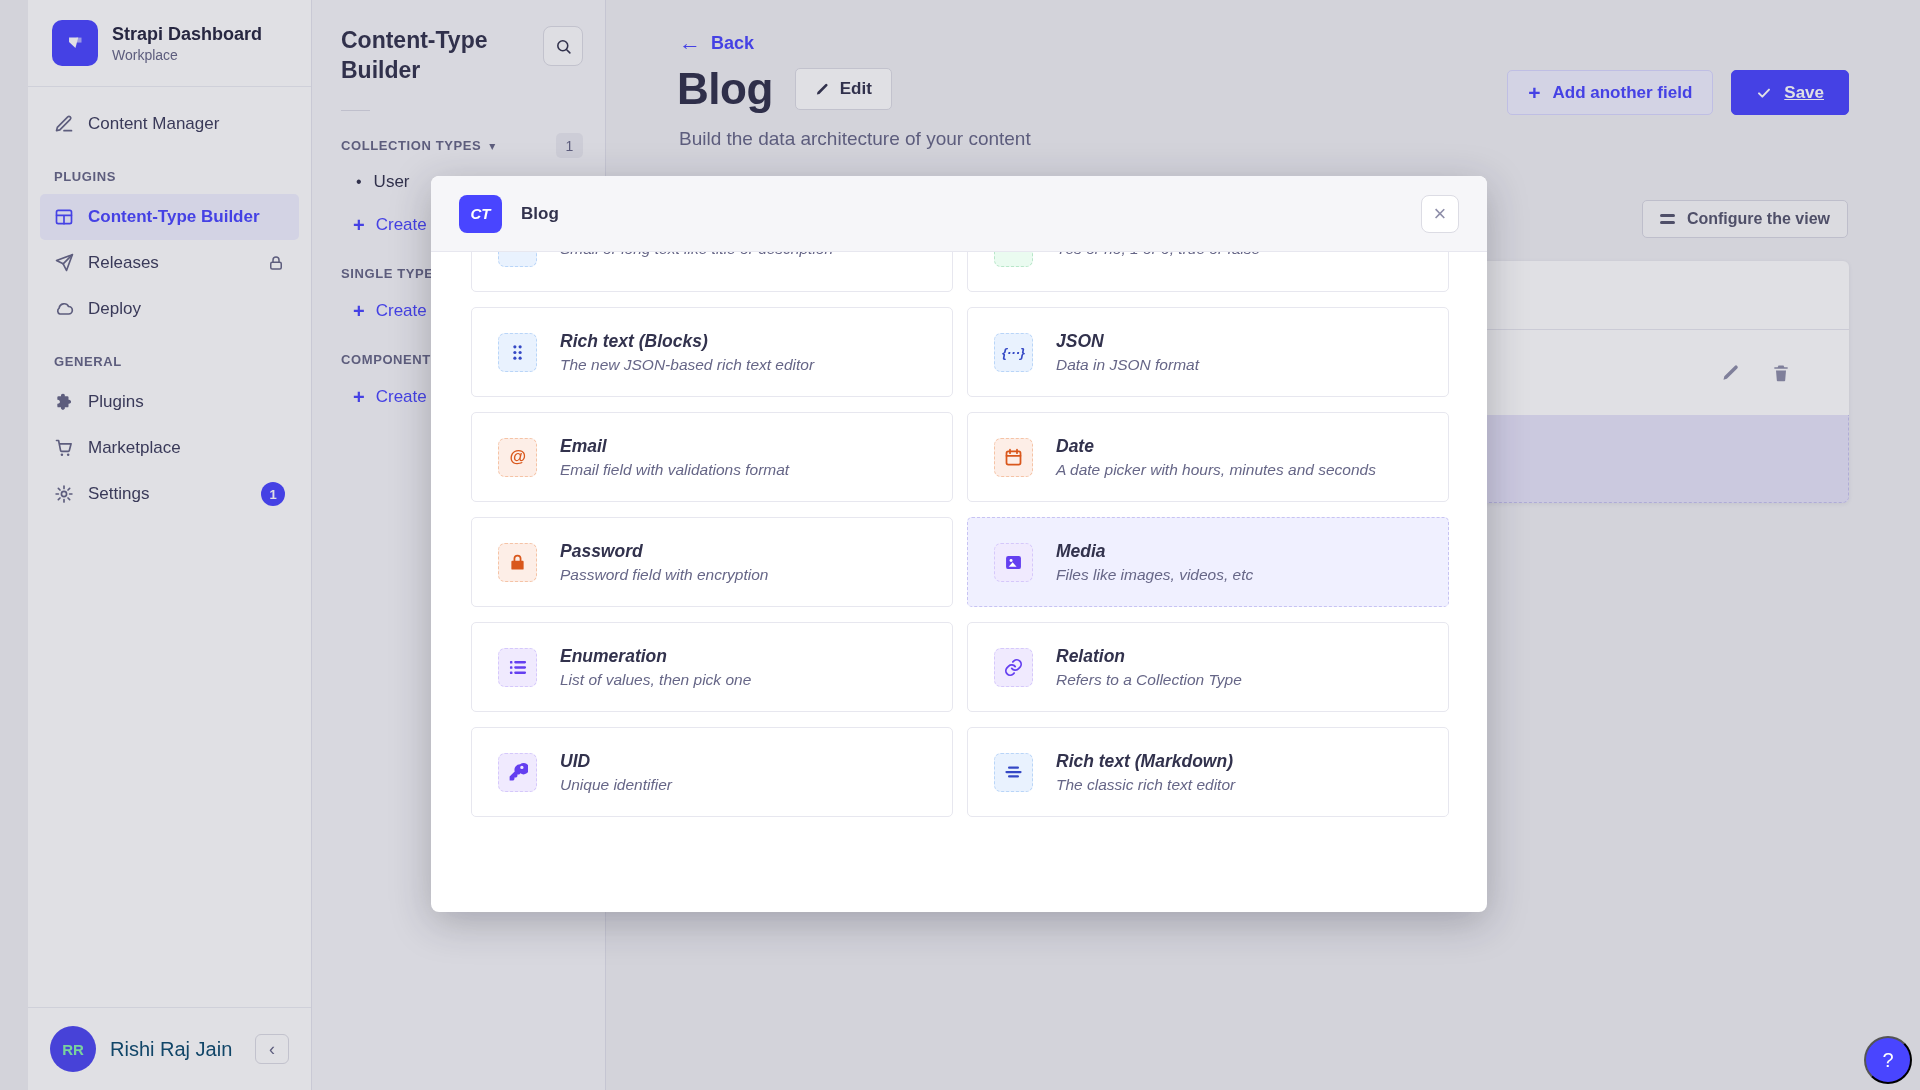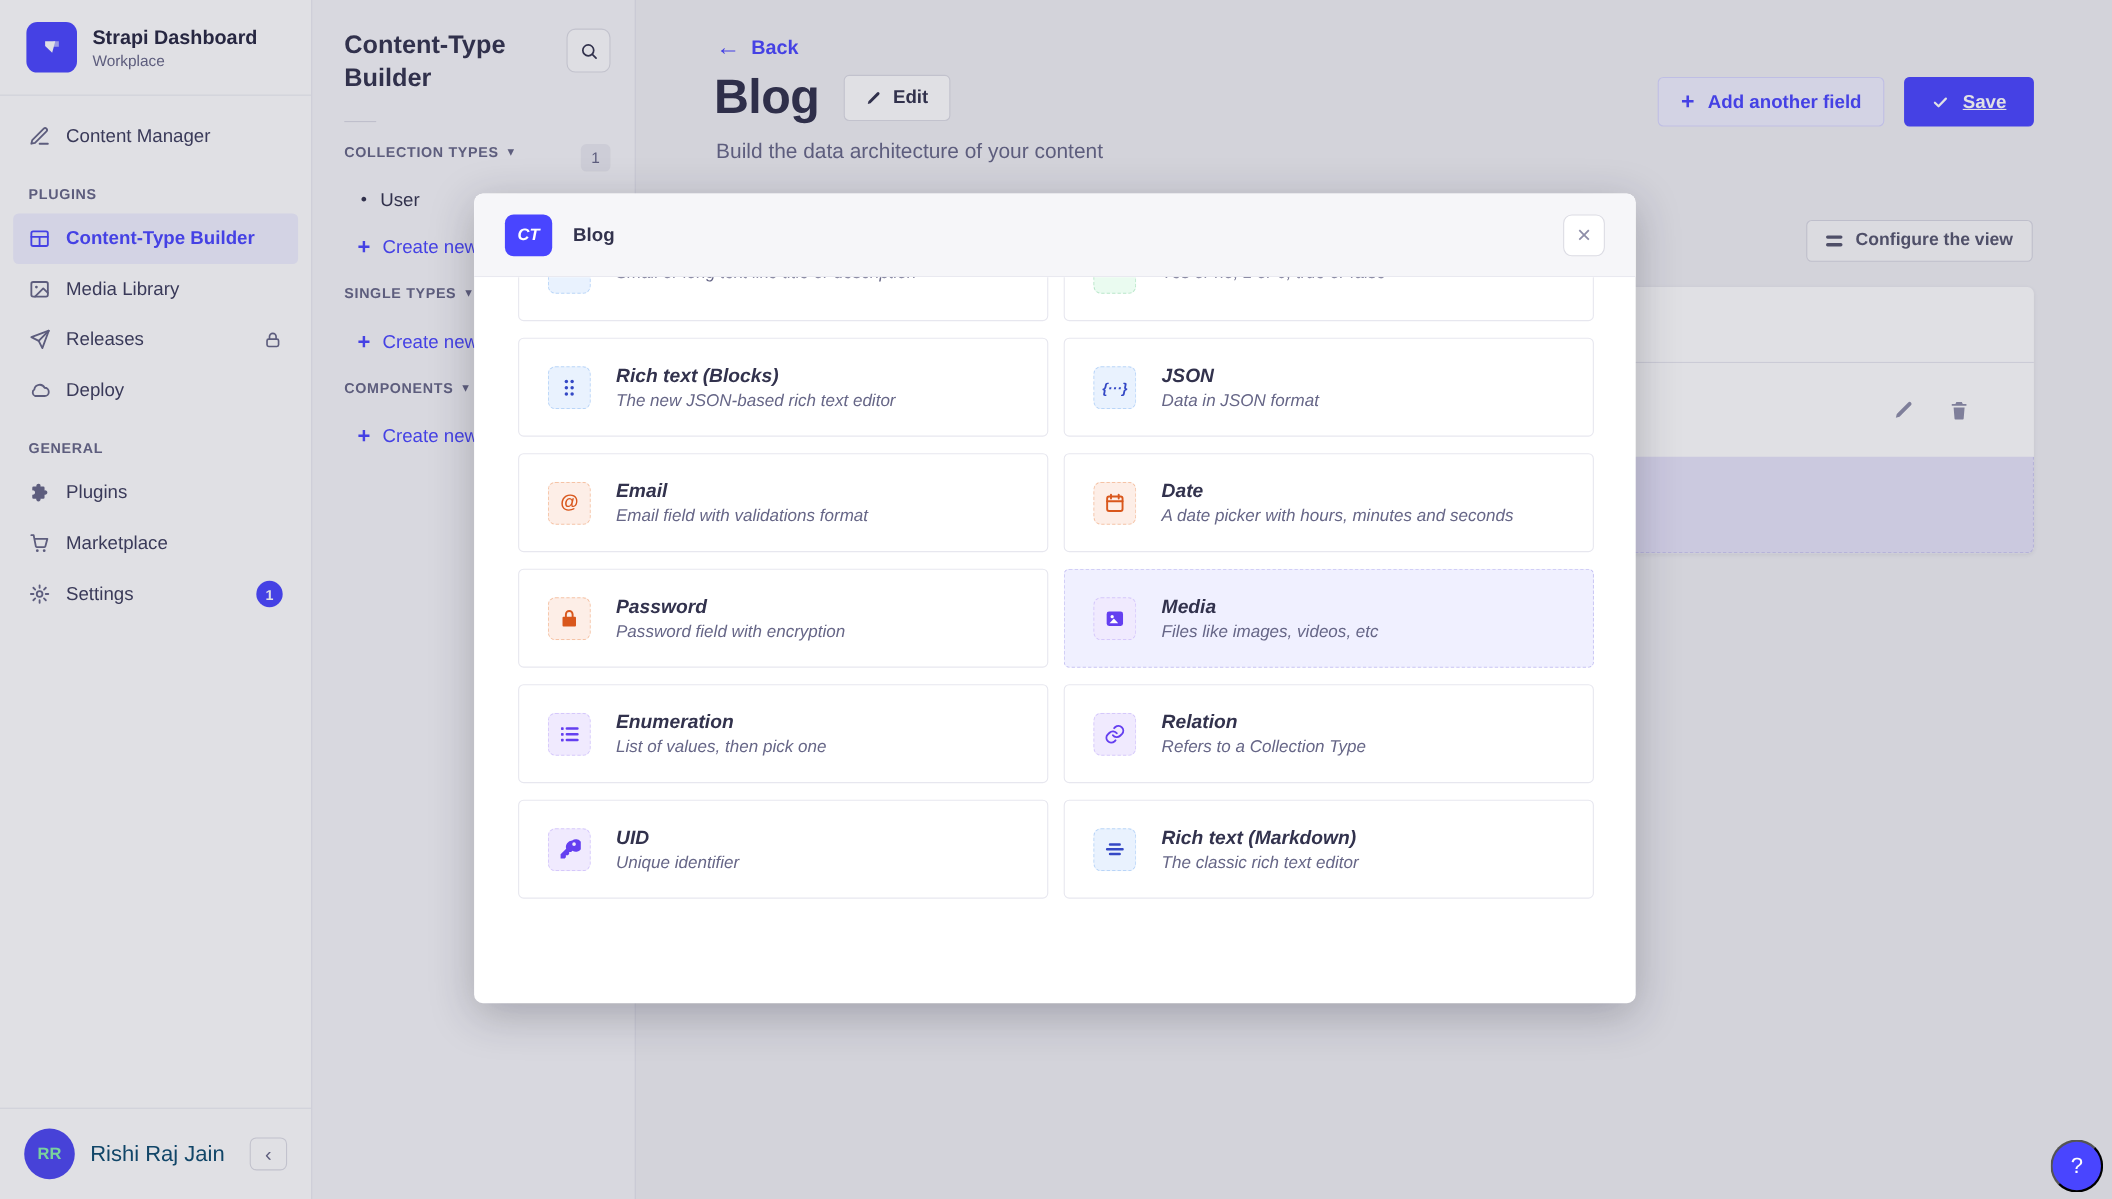--- a/index.html
+++ b/index.html
@@ -2,21 +2,21 @@
 <html><head>
 <meta charset="utf-8">
 <style>
   * { box-sizing: border-box; margin: 0; padding: 0; }
   html,body { width:1920px; height:1090px; overflow:hidden; }
   body { font-family:"Liberation Sans", sans-serif; background:#f0f0f4; color:#32324d; }
 
   .app { display:flex; width:1920px; height:1090px; }
 
   
-  .sidebar { width:284px; background:#ffffff; border-right:1px solid #e4e4ee; display:flex; flex-direction:column; }
+  .sidebar { width:284px; background:#ffffff; border-right:1px solid #e4e4ee; display:flex; flex-direction:column;margin-left:28px; }
   .brand { display:flex; align-items:center; gap:14px; padding:20px 24px 20px 24px; border-bottom:1px solid #ecedf3; }
   .logo { width:46px; height:46px; border-radius:10px; background:#4945ff; display:grid; place-items:center; flex:none; }
   .logo svg { width:26px; height:26px; }
   .brand-text .t { font-size:18px; font-weight:bold; color:#262640; line-height:1.25; }
   .brand-text .s { font-size:14px; color:#666687; margin-top:2px; }
   .nav { padding:14px 12px; flex:1; }
   .nav-item { display:flex; align-items:center; gap:14px; height:46px; padding:0 14px; border-radius:5px; color:#3c3c5c; font-size:17px; cursor:pointer; }
   .nav-item .ic { width:20px; height:20px; color:#666687; flex:none; }
   .nav-item.active { background:#f0f0ff; color:#4945ff; font-weight:bold; }
   .nav-item.active .ic { color:#4945ff; }
@@ -29,21 +29,21 @@
   .user-name { font-size:20px; color:#0c4a6e; }
   .collapse-btn { margin-left:auto; width:34px; height:30px; border:1px solid #dcdce4; border-radius:6px; background:#fff; color:#666687; font-size:18px; display:grid; place-items:center; cursor:pointer; }
 
   
   .subnav { width:294px; background:#f6f6f9; border-right:1px solid #e0e0ea; padding:26px 22px 0 29px; position:relative; }
   .subnav h1 { font-size:23px; font-weight:bold; color:#32324d; line-height:1.3; width:180px; }
   .search-btn { position:absolute; top:26px; right:22px; width:40px; height:40px; background:#fdfdfe; border:1px solid #dcdce4; border-radius:8px; display:grid; place-items:center; cursor:pointer; color:#32324d; }
   .search-btn .ic { width:17px; height:17px; }
   .subnav hr { border:none; border-top:1px solid #d9d9e3; width:29px; margin:24px 0 20px 0; }
   .sn-section { margin-bottom:10px; }
-  .sn-head { display:flex; height:30px; margin-top:12px; }
+  .sn-head { display:flex; align-items:center; height:30px; margin-top:12px; }
   .sn-label { font-size:13px; font-weight:bold; letter-spacing:0.6px; color:#666687; white-space:nowrap; }
   .sn-caret { font-size:12px; color:#666687; margin-left:8px; }
   .sn-badge { margin-left:auto; min-width:27px; height:25px; background:#e9e9f0; border-radius:5px; color:#666687; font-size:14px; display:grid; place-items:center; }
   .sn-item { display:flex; align-items:center; gap:12px; height:42px; padding-left:15px; font-size:17px; color:#32324d; white-space:nowrap; cursor:pointer; }
   .sn-item .bullet { color:#32324d; font-size:16px; }
   .sn-action { display:flex; align-items:center; gap:11px; height:44px; padding-left:12px; font-size:17px; color:#4945ff; white-space:nowrap; cursor:pointer; }
   .sn-action .plus { font-size:20px; font-weight:bold; line-height:1; }
 
   
   .main { flex:1; position:relative; background:#f0f0f4; }
@@ -133,30 +133,20 @@
               <svg class="ic" viewBox="0 0 24 24" fill="none" stroke="currentColor" stroke-width="2" stroke-linecap="round" stroke-linejoin="round">
                 <rect x="3" y="4" width="18" height="16" rx="2"></rect>
                 <path d="M3 10h18M12 10v10"></path>
               </svg>
             </span>
             <span>Content-Type Builder</span>
           </div>
           <div class="nav-item">
             <span>
               <svg class="ic" viewBox="0 0 24 24" fill="none" stroke="currentColor" stroke-width="2" stroke-linecap="round" stroke-linejoin="round">
-                <rect x="3" y="4" width="18" height="16" rx="2"></rect>
-                <circle cx="8.5" cy="9.5" r="1.5" fill="currentColor" stroke="none"></circle>
-                <path d="M21 16l-5-5-9 9"></path>
-              </svg>
-            </span>
-            <span>Media Library</span>
-          </div>
-          <div class="nav-item">
-            <span>
-              <svg class="ic" viewBox="0 0 24 24" fill="none" stroke="currentColor" stroke-width="2" stroke-linecap="round" stroke-linejoin="round">
                 <path d="M22 2 11 13"></path>
                 <path d="M22 2 15 21l-4-8-8-4 19-7z"></path>
               </svg>
             </span>
             <span>Releases</span>
             <span class="trail">
               <svg class="ic" viewBox="0 0 24 24" fill="none" stroke="currentColor" stroke-width="2" stroke-linecap="round" stroke-linejoin="round">
                 <rect x="5" y="11" width="14" height="9" rx="2"></rect>
                 <path d="M8 11V8a4 4 0 0 1 8 0v3"></path>
               </svg>

